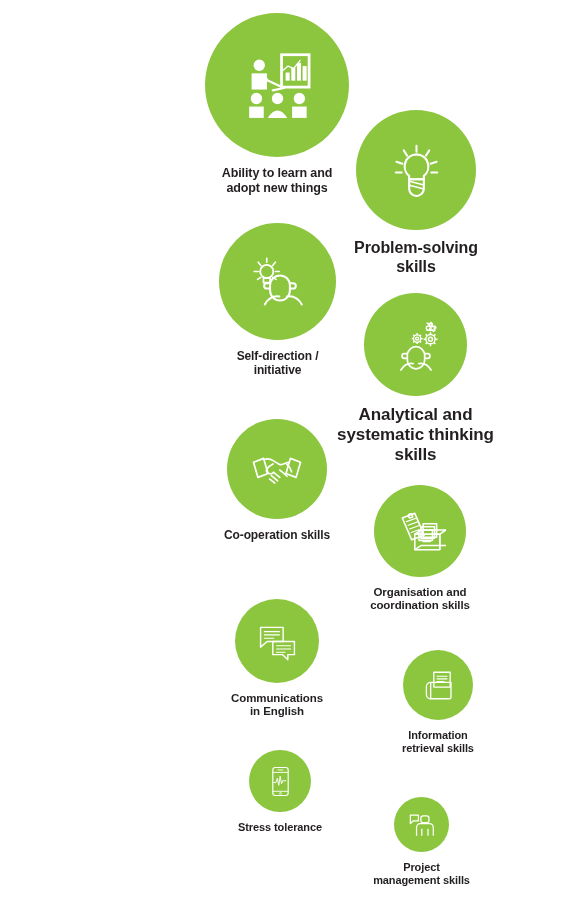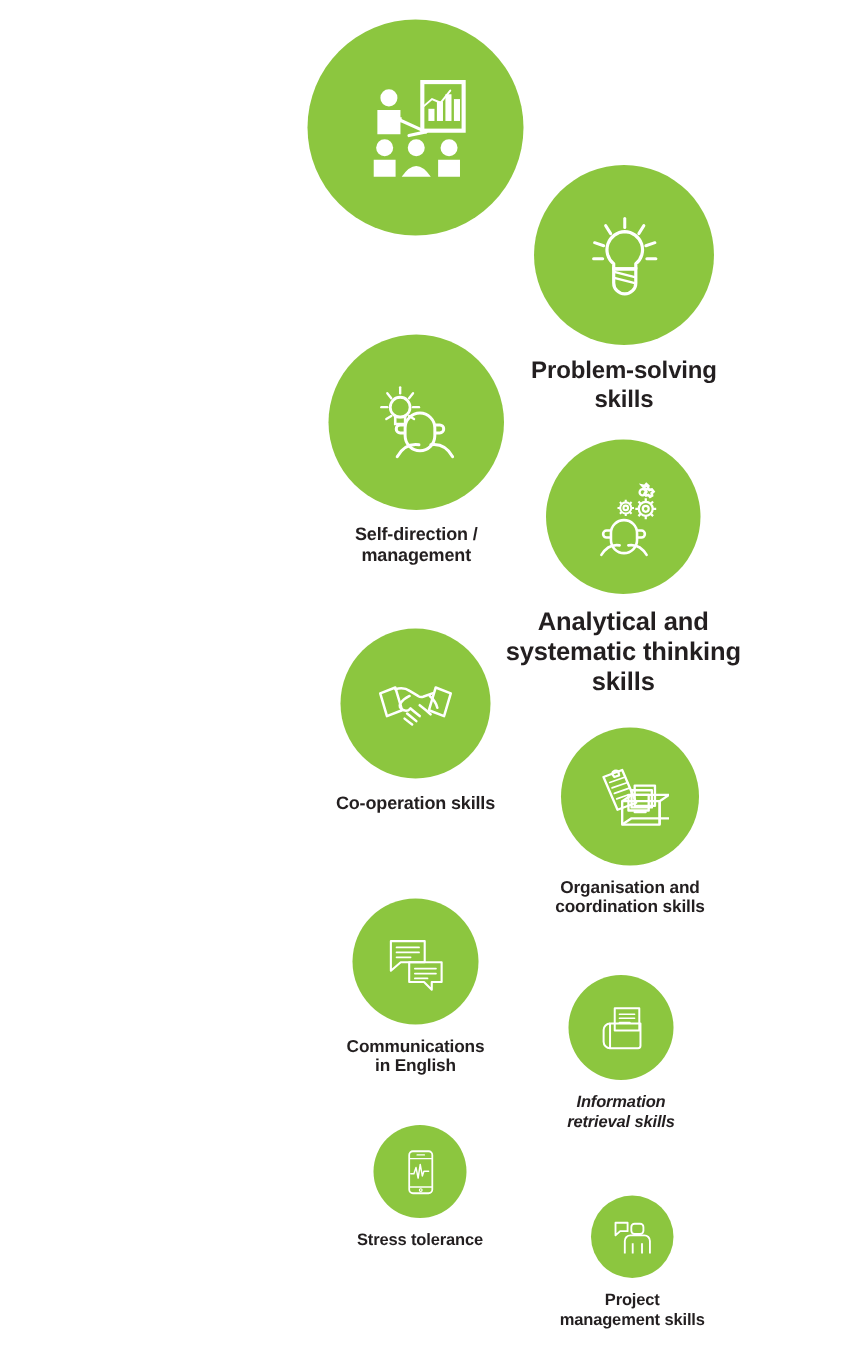--- a/index.html
+++ b/index.html
@@ -79,20 +79,22 @@
         <circle cx="24" cy="66" r="7"></circle>
         <path d="M15 76h18v14H15z"></path>
         <circle cx="50" cy="66" r="7"></circle>
         <path d="M38 90 q12 -18 24 0z"></path>
         <circle cx="77" cy="66" r="7"></circle>
         <path d="M68 76h18v14H68z"></path>
       </g>
     </svg>
         </span>
       </div>
+      <div class="skill-label" style="width: 160px; font-size: 12.5px; color: rgb(35, 31, 32);">Ability to learn and
+adopt new things</div>
     </div>
     <div class="skill-node" style="left: 356px; top: 110px; width: 150px; margin-left: -15px;">
       <div class="skill-circle" style="width: 120px; height: 120px; background: rgb(140, 198, 63);">
         <span style="width: 67px; height: 67px;">
     <svg viewBox="0 0 100 100" aria-hidden="true">
       <g stroke="#ffffff" stroke-width="3" fill="none" stroke-linecap="round">
         <path d="M50 13 v9"></path>
         <path d="M31 20 l5 8"></path>
         <path d="M69 20 l-5 8"></path>
         <path d="M20 37 l9 3"></path>
@@ -129,21 +131,21 @@
       <path d="M28 44 h10 v7 h-10 z" fill="none" stroke="#ffffff" stroke-width="2.6"></path>
       <path d="M53 40 a15 15 0 0 1 15 15 v8 a15 15 0 0 1 -30 0 v-8 a15 15 0 0 1 15 -15 z" fill="none" stroke="#ffffff" stroke-width="3"></path>
       <path d="M38 52 h-5 a4 4 0 0 0 0 8 h5" fill="none" stroke="#ffffff" stroke-width="3"></path>
       <path d="M68 52 h5 a4 4 0 0 1 0 8 h-5" fill="none" stroke="#ffffff" stroke-width="3"></path>
       <path d="M30 84 q8 -14 22 -12" fill="none" stroke="#ffffff" stroke-width="3" stroke-linecap="round"></path>
       <path d="M86 84 q-8 -14 -22 -12" fill="none" stroke="#ffffff" stroke-width="3" stroke-linecap="round"></path>
     </svg>
         </span>
       </div>
       <div class="skill-label" style="width: 150px; font-size: 12px; color: rgb(35, 31, 32);">Self-direction /
-management</div>
+initiative</div>
     </div>
     <div class="skill-node" style="left: 364px; top: 293px; width: 160px; margin-left: -28.5px;">
       <div class="skill-circle" style="width: 103px; height: 103px; background: rgb(140, 198, 63);">
         <span style="width: 58px; height: 58px;">
     <svg viewBox="0 0 100 100" aria-hidden="true">
       <g fill="none" stroke="#ffffff" stroke-width="2.6">
         <path d="M62 13 l2.2 .4 1.6 -1.8 2 1.7 -.5 2.3 1.6 1.6 2.3 -.5 1.6 2.1 -1.8 1.6 .4 2.2 -2 1.2 -1.6 -1.7 -2.2 .5 -1.3 -2 1.6 -1.6 -.5 -2.2z" transform="translate(-2,-2) scale(1.18) translate(0,0)"></path>
         <circle cx="71.5" cy="21" r="3.6"></circle>
       </g>
       <g fill="none" stroke="#ffffff" stroke-width="2.6">
@@ -233,21 +235,21 @@
         <path d="M48 59 h30"></path>
         <path d="M48 66 h30"></path>
         <path d="M48 73 h18"></path>
       </g>
     </svg>
         </span>
       </div>
       <div class="skill-label" style="width: 150px; font-size: 11.5px; color: rgb(35, 31, 32);">Communications
 in English</div>
     </div>
-    <div class="skill-node" style="left: 379px; top: 650px; width: 140px; margin-left: -35px; font-style: italic;">
+    <div class="skill-node" style="left: 403px; top: 650px; width: 140px; margin-left: -35px;">
       <div class="skill-circle" style="width: 70px; height: 70px; background: rgb(140, 198, 63);">
         <span style="width: 39px; height: 39px;">
     <svg viewBox="0 0 100 100" aria-hidden="true">
       <g fill="none" stroke="#ffffff" stroke-width="3.4" stroke-linejoin="round">
         <path d="M38 16 h42 v38 h-42 z"></path>
       </g>
       <g stroke="#ffffff" stroke-width="2.6" stroke-linecap="round">
         <path d="M46 26 h26"></path>
         <path d="M46 33 h26"></path>
         <path d="M46 40 h18"></path>

